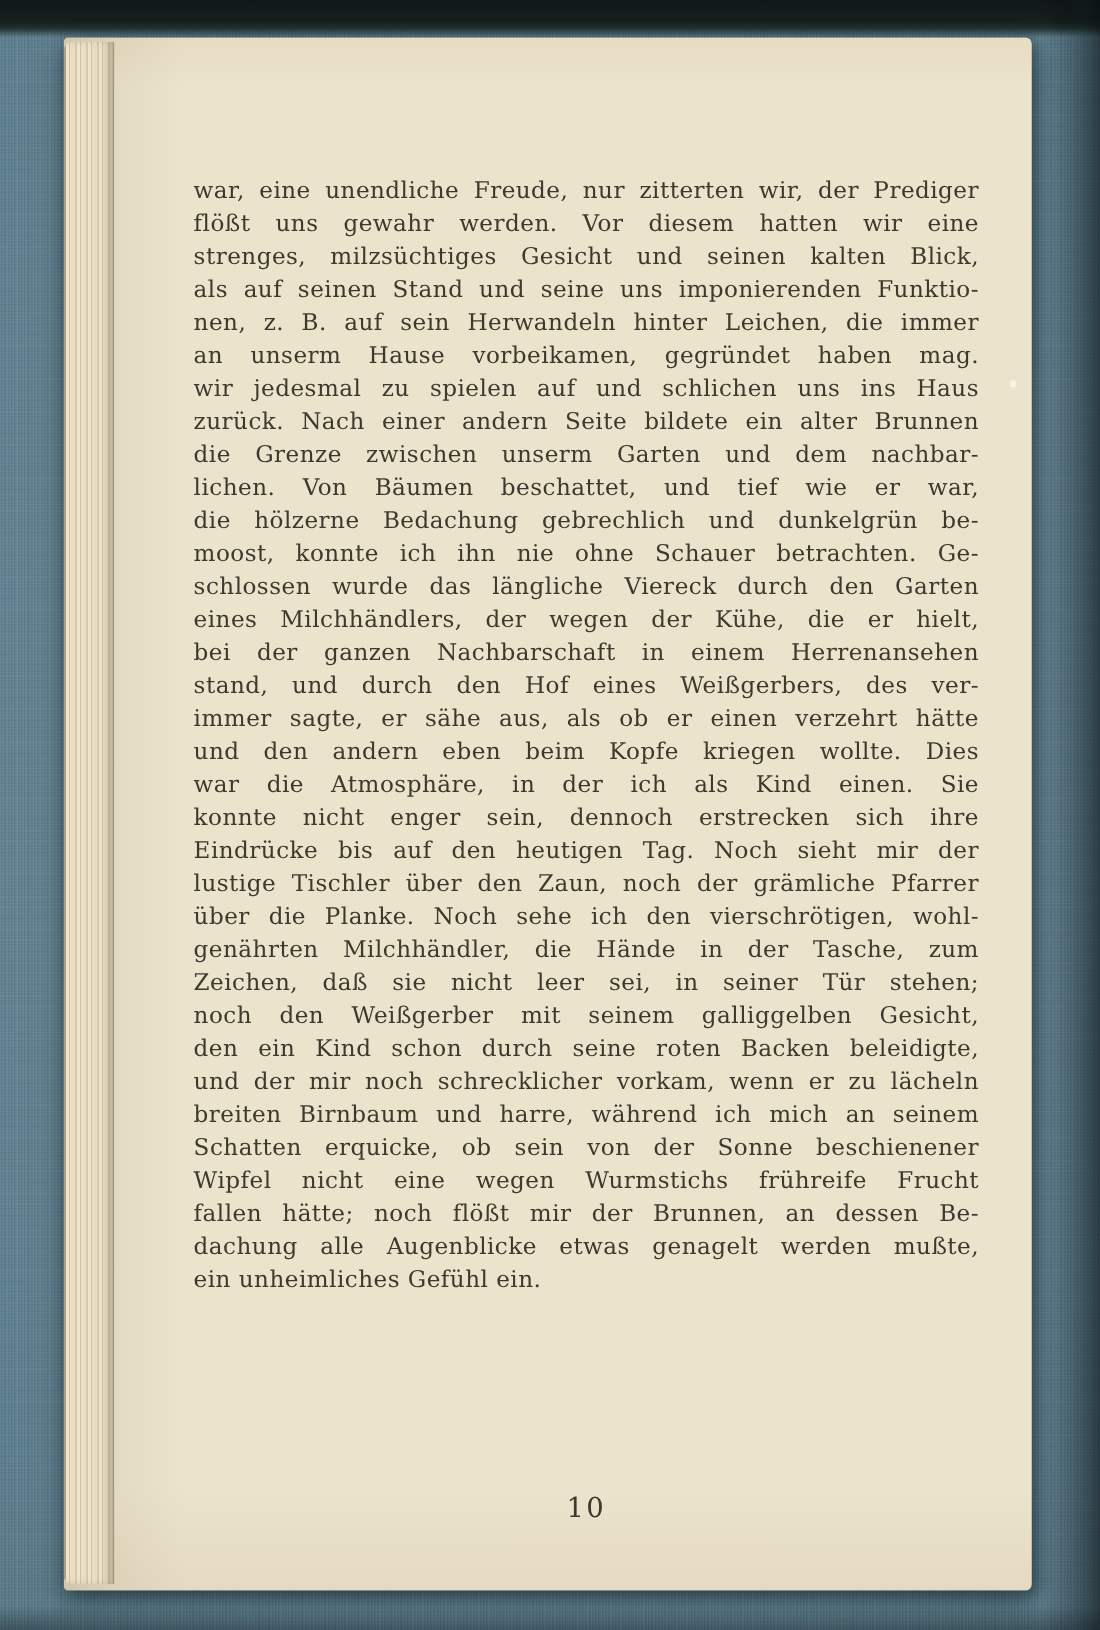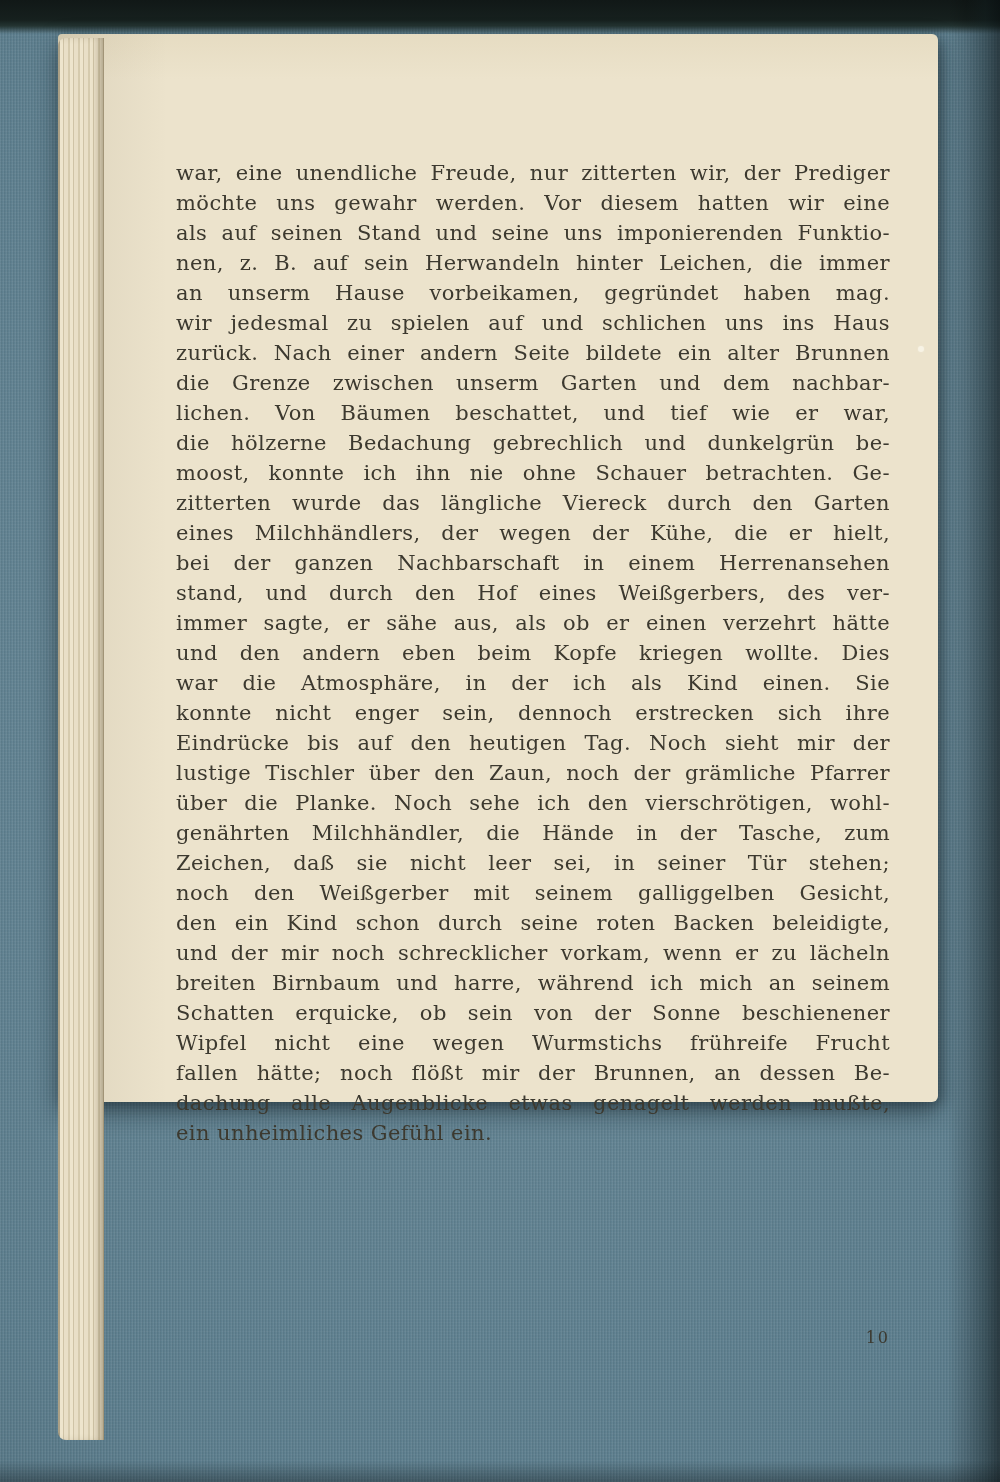--- a/index.html
+++ b/index.html
@@ -62,21 +62,21 @@
     position: absolute;
     left: 0; bottom: 0;
     width: 100%; height: 22px;
     background: linear-gradient(0deg, rgba(8,14,16,0.35), rgba(8,14,16,0));
   }
 
   
   .page {
     position: absolute;
     left: 58px; top: 34px;
-    width: 880px; height: 1068px;
+    width: 880px; height: 1412px;
     background-color: var(--page-bg);
     background-image:
       linear-gradient(90deg, rgba(70,55,25,0.12) 0, rgba(70,55,25,0.05) 46px, rgba(70,55,25,0) 110px),
       linear-gradient(180deg, #e6dcc2 0, #ece3cc 45px, #ece3cc 1320px, #e4dac1 1412px);
     border-radius: 4px 6px 6px 4px;
     box-shadow:
       0 10px 24px rgba(10, 20, 24, 0.45),
       5px 3px 12px rgba(10, 20, 24, 0.28);
   }
 
@@ -113,24 +113,24 @@
     text-align-last: justify;
     white-space: normal;
   }
 
   .text-line.last {
     text-align-last: left;
   }
 
   .page-number {
     position: absolute;
-    left: 118px; top: 1294px;
+    left: 118px; top: 1322px;
     width: 714px;
-    text-align: right;
-    font-size: 16px;
+    text-align: center;
+    font-size: 25px;
     letter-spacing: 2px;
     color: var(--ink);
   }
 
   
   .dust-speck {
     position: absolute;
     left: 860px; top: 312px;
     width: 6px; height: 6px;
     border-radius: 50%;
@@ -153,31 +153,32 @@
 
   <div class="page">
 
     <div class="page-stack"></div>
 
     <div class="dust-speck"></div>
 
     <div class="text-block">
 
     <div class="text-line">war, eine unendliche Freude, nur zitterten wir, der Prediger</div>
-        <div class="text-line">möchte uns gewahr werden.  Vor diesem hatten wir eine</div>
+        <div class="text-line">flößt uns gewahr werden.  Vor diesem hatten wir eine</div>
+        <div class="text-line">strenges, milzsüchtiges Gesicht und seinen kalten Blick,</div>
         <div class="text-line">als auf seinen Stand und seine uns imponierenden Funktio-</div>
         <div class="text-line">nen, z. B. auf sein Herwandeln hinter Leichen, die immer</div>
         <div class="text-line">an unserm Hause vorbeikamen, gegründet haben mag.</div>
         <div class="text-line">wir jedesmal zu spielen auf und schlichen uns ins Haus</div>
         <div class="text-line">zurück.  Nach einer andern Seite bildete ein alter Brunnen</div>
         <div class="text-line">die Grenze zwischen unserm Garten und dem nachbar-</div>
         <div class="text-line">lichen.  Von Bäumen beschattet, und tief wie er war,</div>
         <div class="text-line">die hölzerne Bedachung gebrechlich und dunkelgrün be-</div>
         <div class="text-line">moost, konnte ich ihn nie ohne Schauer betrachten.  Ge-</div>
-        <div class="text-line">zitterten wurde das längliche Viereck durch den Garten</div>
+        <div class="text-line">schlossen wurde das längliche Viereck durch den Garten</div>
         <div class="text-line">eines Milchhändlers, der wegen der Kühe, die er hielt,</div>
         <div class="text-line">bei der ganzen Nachbarschaft in einem Herrenansehen</div>
         <div class="text-line">stand, und durch den Hof eines Weißgerbers, des ver-</div>
         <div class="text-line">immer sagte, er sähe aus, als ob er einen verzehrt hätte</div>
         <div class="text-line">und den andern eben beim Kopfe kriegen wollte.  Dies</div>
         <div class="text-line">war die Atmosphäre, in der ich als Kind einen.  Sie</div>
         <div class="text-line">konnte nicht enger sein, dennoch erstrecken sich ihre</div>
         <div class="text-line">Eindrücke bis auf den heutigen Tag.  Noch sieht mir der</div>
         <div class="text-line">lustige Tischler über den Zaun, noch der grämliche Pfarrer</div>
         <div class="text-line">über die Planke.  Noch sehe ich den vierschrötigen, wohl-</div>

